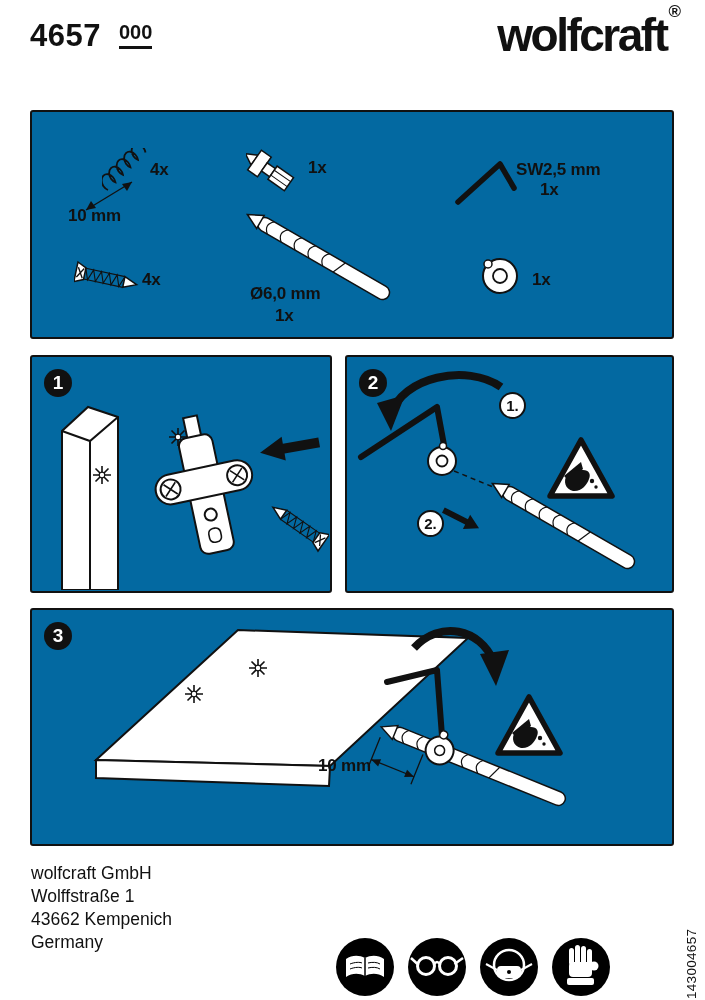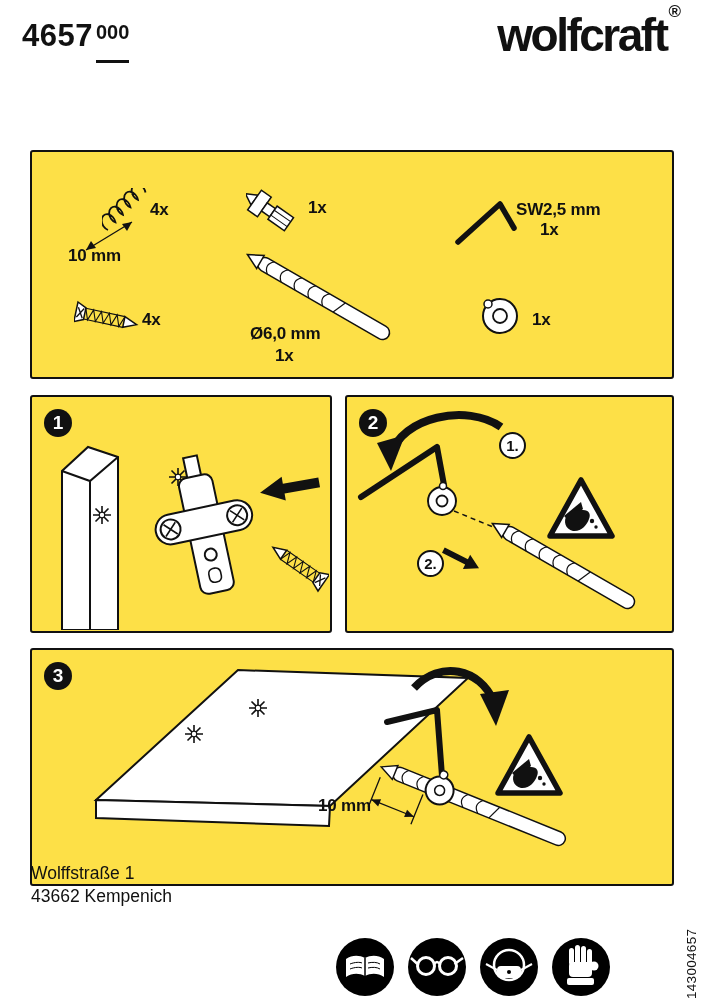--- a/index.html
+++ b/index.html
@@ -1,26 +1,26 @@
 <!DOCTYPE html>
 <html><head>
 <meta charset="utf-8">
 <style>
   * { margin:0; padding:0; box-sizing:border-box; }
   html,body { background:#fff; }
   .page {
     position:relative; width:705px; height:1000px; background:#fff;
     font-family:"Liberation Sans", sans-serif; color:#111; overflow:hidden;
   }
-  .pn { position:absolute; left:22px; top:20px; display:flex; align-items:flex-start; gap:3px; font-weight:bold; }
+  .pn { position:absolute; left:30px; top:20px; display:flex; align-items:flex-start; gap:18px; font-weight:bold; }
   .pn .main { font-size:31px; line-height:1; letter-spacing:0.5px; }
-  .pn .variant { font-size:20px; line-height:1; border-bottom:3px solid #111; padding-bottom:18px; margin-top:2px; }
+  .pn .variant { font-size:20px; line-height:1; border-bottom:3px solid #111; padding-bottom:4px; margin-top:2px; }
   .brand { position:absolute; right:26px; top:12px; font-size:46px; font-weight:bold; letter-spacing:-2.5px; line-height:1; }
   .brand sup { font-size:17px; letter-spacing:0; position:relative; top:-18px; left:2px; }
-  .frame { position:absolute; border:2.5px solid #111; border-radius:3px; background:#fde047;margin-top:40px; }
+  .frame { position:absolute; border:2.5px solid #111; border-radius:3px; background:#0369a1; }
   .illus { position:absolute; }
   .lbl { position:absolute; font-weight:bold; font-size:17px; white-space:nowrap; letter-spacing:-0.2px; z-index:3; }
   .badge { position:absolute; left:12px; top:12px; width:28px; height:28px; border-radius:50%; background:#111; color:#fff;
            font-weight:bold; font-size:19px; display:flex; align-items:center; justify-content:center; z-index:3; }
   .circ-num { position:absolute; width:27px; height:27px; border-radius:50%; border:2px solid #111; background:#fff;
               font-size:15px; font-weight:bold; display:flex; align-items:center; justify-content:center; z-index:3; }
   .addr { position:absolute; left:31px; top:862px; font-size:17.5px; line-height:23px; }
   .sicon { position:absolute; top:938px; width:58px; height:58px; border-radius:50%; background:#000; }
   .sicon svg { position:absolute; left:0; top:0; }
   .side-code { position:absolute; left:684px; top:999px; transform:rotate(-90deg); transform-origin:0 0;
@@ -202,22 +202,24 @@
         <polygon points="-17,3 0,-11 2,-4 -12,8" fill="#111"></polygon>
         <path d="M-8,18 C-16,16 -18,8 -14,2 C-11,-2 -4,-3 2,-3 C8,-3 10,1 8,6 C6,12 0,19 -8,18 Z" fill="#111"></path>
         <circle cx="11" cy="8" r="2.2" fill="#111"></circle>
         <circle cx="15" cy="14" r="1.7" fill="#111"></circle>
       </g>
     </svg>
     <span class="lbl" style="left:286px; top:146px;">10 mm</span>
   </div>
 
   <div class="addr">
+    <div>wolfcraft GmbH</div>
     <div>Wolffstraße 1</div>
     <div>43662 Kempenich</div>
+    <div>Germany</div>
   </div>
 
   <div class="sicon" style="left:336px;" title="read-manual-icon">
     <svg width="58" height="58" viewBox="0 0 58 58">
       <path d="M10,39 C16,35 23,35 29,38 C35,35 42,35 48,39 L48,21 C42,17 35,17 29,20 C23,17 16,17 10,21 Z" fill="#fff"></path>
       <line x1="29" y1="20" x2="29" y2="38" stroke="#000" stroke-width="1.5"></line>
       <path d="M14,26 C19,24 24,24 26,25 M14,31 C19,29 24,29 26,30 M32,25 C36,24 41,24 44,26 M32,30 C36,29 41,29 44,31" fill="none" stroke="#000" stroke-width="1"></path>
     </svg>
   </div>
   <div class="sicon" style="left:408px;" title="safety-glasses-icon">

